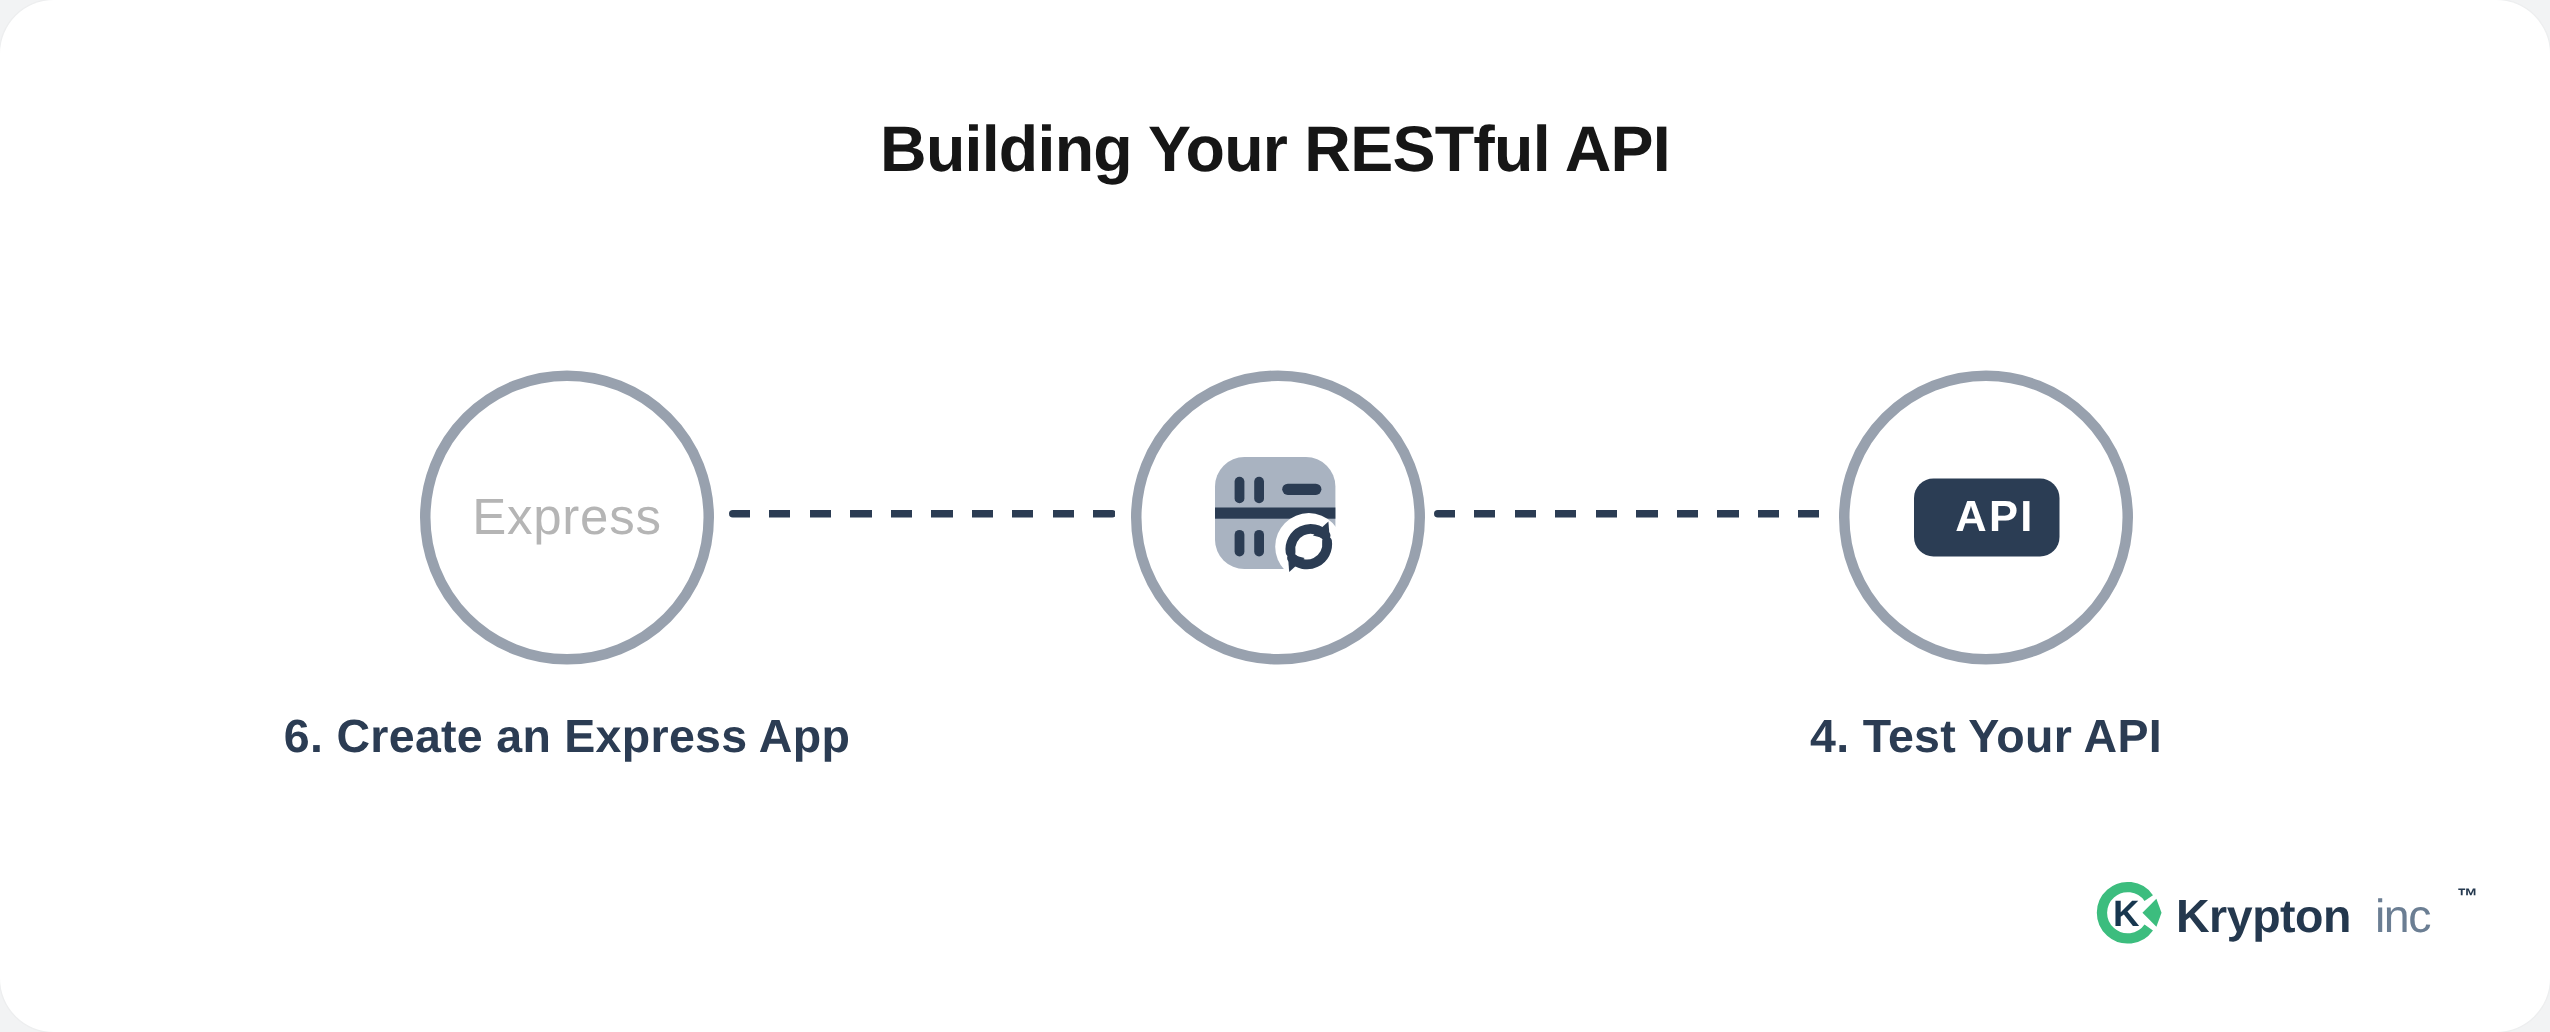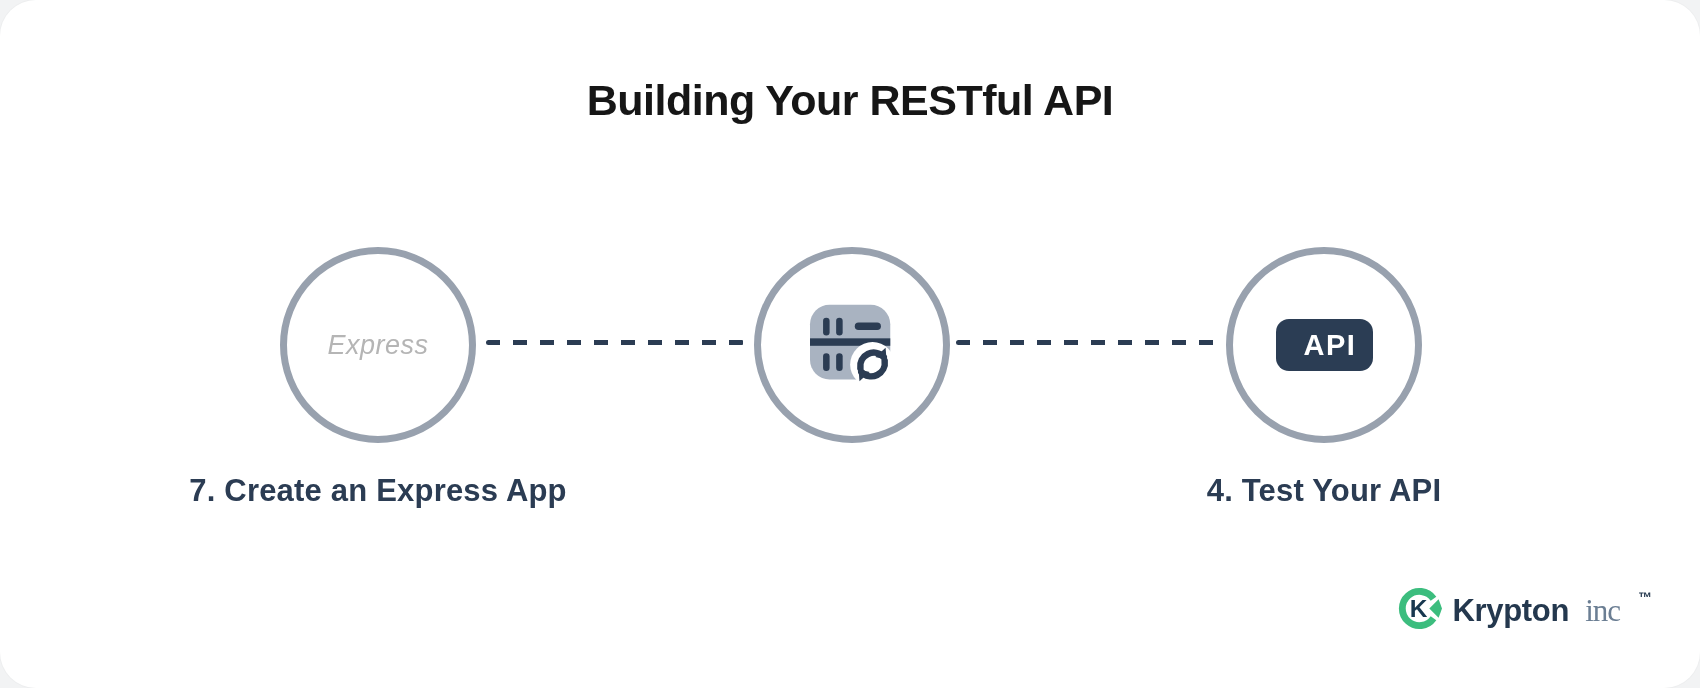--- a/index.html
+++ b/index.html
@@ -39,25 +39,24 @@
     border-radius: 50%;
     background: #ffffff;
     display: flex;
     align-items: center;
     justify-content: center;
   }
   .circle-1 { left: 280px; }
   .circle-2 { left: 754px; }
   .circle-3 { left: 1226px; }
   .express-text {
-    font-size: 27px;
+    font-size: 34px;
     font-weight: 300;
     letter-spacing: 0.5px;
     color: var(--express-gray, #b5b5b5);
-    font-style: italic;
   }
   .api-badge {
     width: 85px;
     height: 52px;
     border-radius: 13px;
     background: var(--badge-navy, #2b3d54);
     display: flex;
     align-items: center;
     justify-content: center;
     color: #ffffff;
@@ -110,21 +109,21 @@
   .brand-bold {
     font-size: 31px;
     font-weight: 700;
     letter-spacing: -0.3px;
     color: var(--brand-navy, #24384e);
     line-height: 46px;
   }
   .brand-suffix {
     font-size: 31px;
     font-weight: 400;
-    font-family: Liberation Serif, serif;
+    font-family: Liberation Sans, sans-serif;
     letter-spacing: -1px;
     color: var(--suffix-gray, #6b7e93);
     line-height: 46px;
   }
   .trademark {
     font-size: 14px;
     font-weight: 700;
     color: var(--brand-navy, #24384e);
     margin-top: 2px;
     margin-left: 2px;
@@ -161,21 +160,21 @@
       </svg>
     </span>
   </div>
 
   <div class="connector connector-2"></div>
 
   <div class="circle circle-3">
     <span class="api-badge">API</span>
   </div>
 
-  <div class="step-label step-label-1">7. Create an Express App</div>
+  <div class="step-label step-label-1">6. Create an Express App</div>
   <div class="step-label step-label-3">4. Test Your API</div>
 
   <div class="footer-logo">
     <span>
       <svg width="47" height="47" viewBox="0 0 48 48">
         <path d="M 38.3 14 A 17.5 17.5 0 1 0 38.3 34" fill="none" stroke="#3cbd7e" stroke-width="7"></path>
         <polygon points="34,24 43.5,14.5 47,24 43.5,33.5" fill="#3cbd7e"></polygon>
         <text x="23" y="33" text-anchor="middle" font-family="Liberation Sans, sans-serif" font-size="25" font-weight="700" fill="#17374f">K</text>
       </svg>
     </span>

